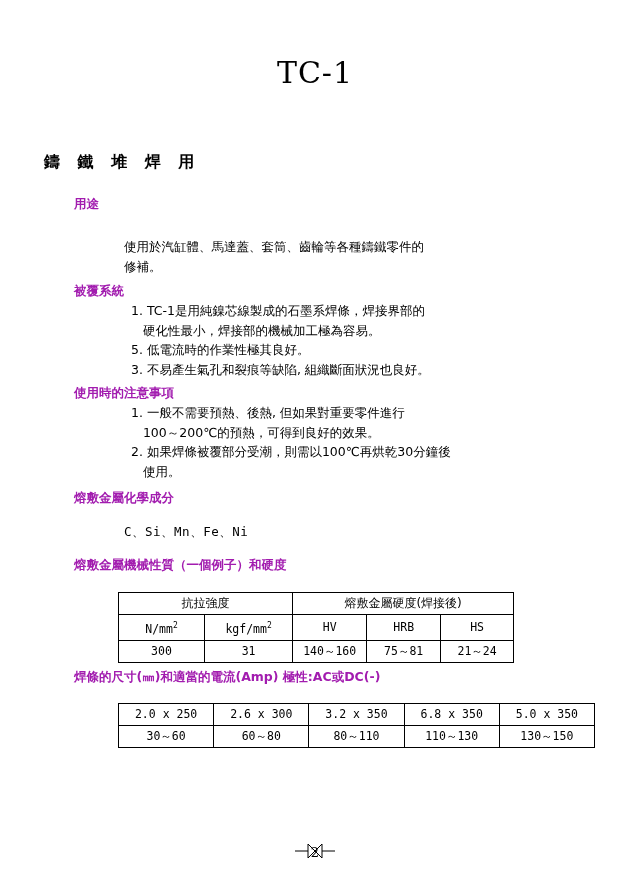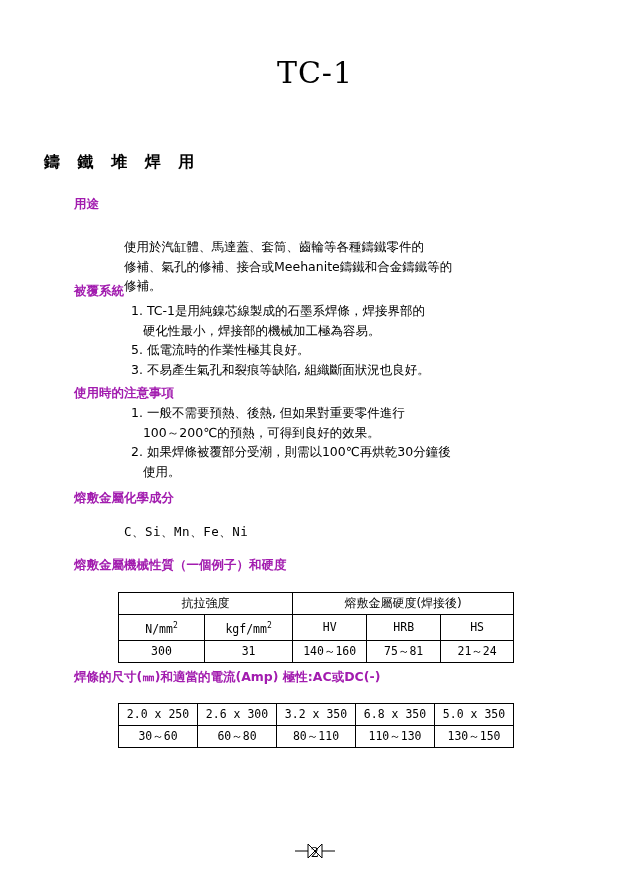--- a/index.html
+++ b/index.html
@@ -138,21 +138,21 @@
   #table-mech td.c1 { width: 86px; }
   #table-mech td.c2 { width: 86px; }
   #table-mech td.c3 { width: 74px; text-align: center; }
   #table-mech td.c4 { width: 74px; }
   #table-mech td.c5 { width: 74px; }
 
   
   #table-size {
     left: 118px;
     top: 703px;
-    width: 396px;
+    width: 477px;
   }
   #table-size td { width: 79.2px; }
 
   .page-num {
     position: absolute;
     left: 0;
     top: 845px;
     width: 630px;
     text-align: center;
     font-size: 13px;
@@ -174,21 +174,20 @@
 
   <div class="title">TC-1</div>
 
 
 
   <div class="subtitle">鑄 鐵 堆 焊 用</div>
 
   <div class="sec-head" style="left:74px; top:196px;">用途</div>
   <div class="body-text" style="left:124px; top:213px;margin-top:24px;">
     <span class="ln">使用於汽缸體、馬達蓋、套筒、齒輪等各種鑄鐵零件的</span>
-    <span class="ln">修補、氣孔的修補、接合或Meehanite鑄鐵和合金鑄鐵等的</span>
     <span class="ln">修補。</span>
   </div>
 
   <div class="sec-head" style="left:74px; top:283px;">被覆系統</div>
   <div class="numlist" style="left:131px; top:301px;">
     <span class="li">1. TC-1是用純鎳芯線製成的石墨系焊條，焊接界部的</span>
     <span class="li">   硬化性最小，焊接部的機械加工極為容易。</span>
     <span class="li">5. 低電流時的作業性極其良好。</span>
     <span class="li">3. 不易產生氣孔和裂痕等缺陷, 組織斷面狀況也良好。</span>
   </div>

